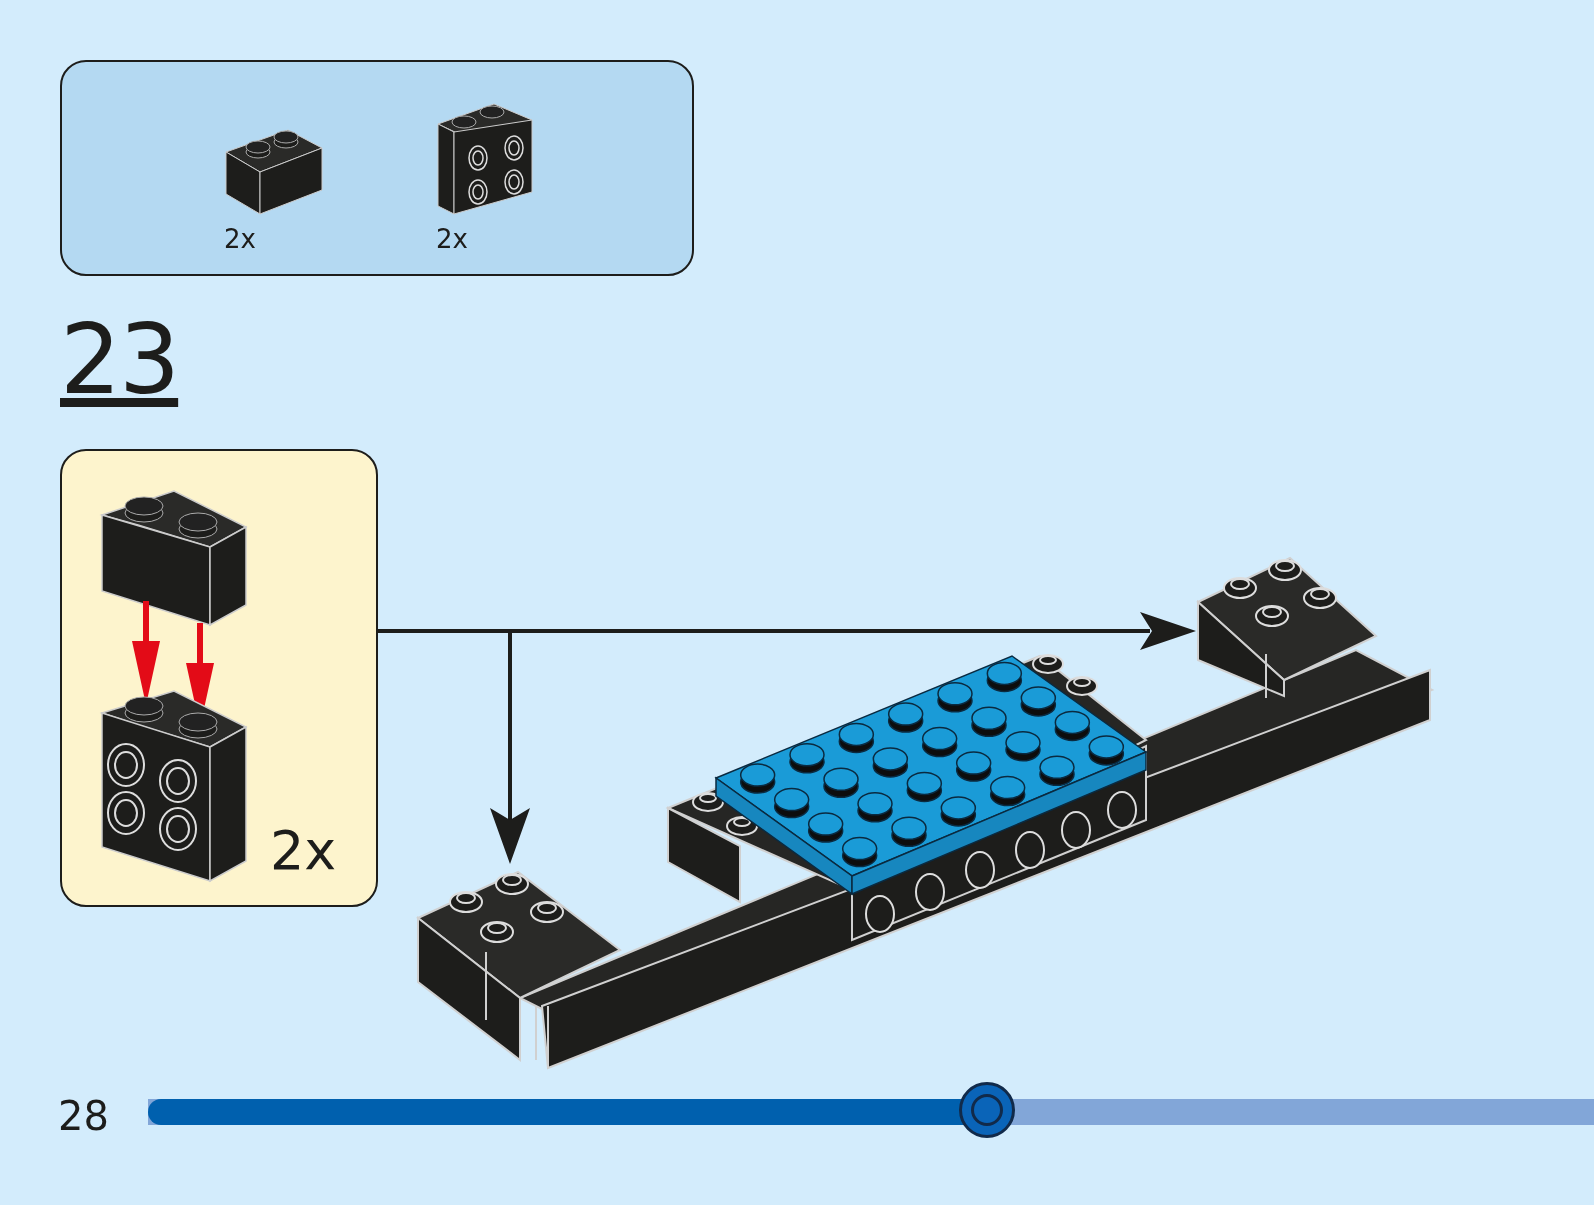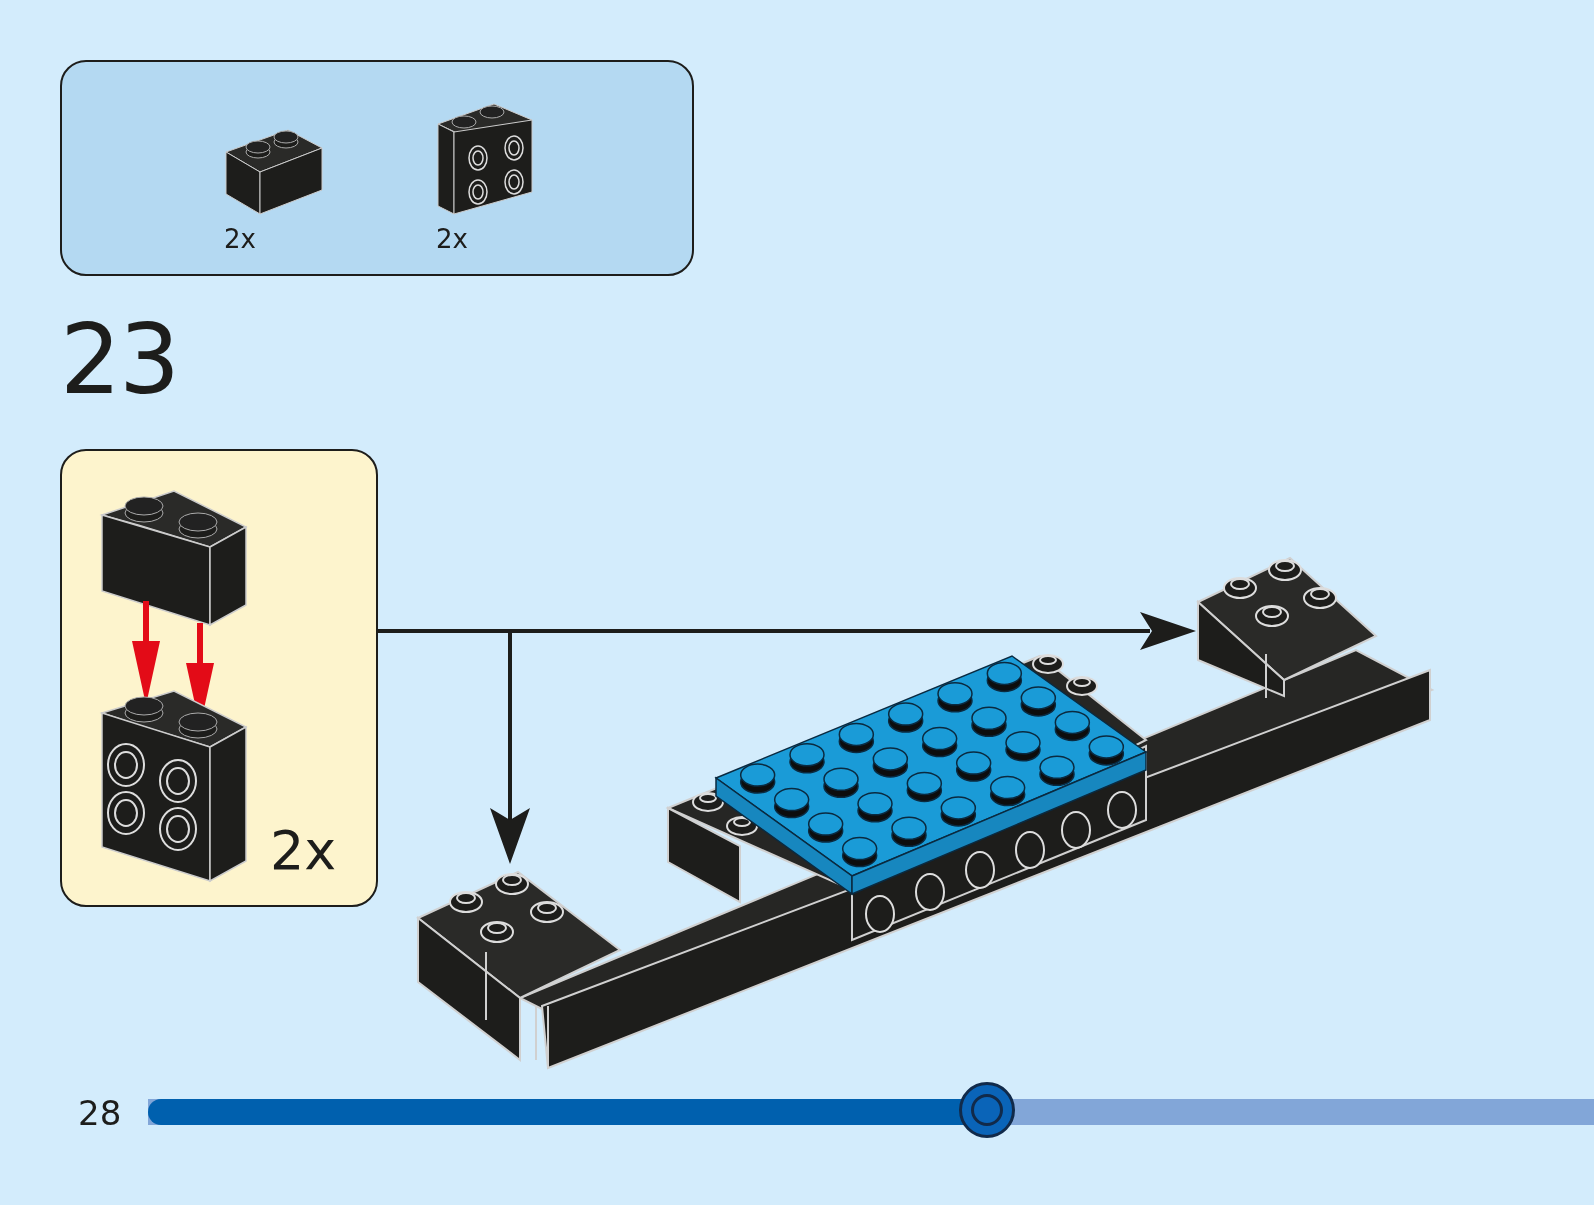--- a/index.html
+++ b/index.html
@@ -1,23 +1,23 @@
 <!DOCTYPE html>
 <html><head>
 <meta charset="utf-8">
 <style>
   html,body{margin:0;padding:0;}
   body{width:1594px;height:1205px;background:#d3ecfc;position:relative;overflow:hidden;font-family:"DejaVu Sans","Liberation Sans",sans-serif;}
   .parts-box{position:absolute;left:60px;top:60px;width:634px;height:216px;background:#b4d9f2;border:2.5px solid #1d1d1b;border-radius:26px;box-sizing:border-box;}
   .part{position:absolute;}
   .part-qty{position:absolute;font-size:26px;color:#1d1d1b;}
-  .step-number{position:absolute;left:60px;top:312px;font-size:96px;line-height:1;color:#1d1d1b;font-weight:500;letter-spacing:-2px;}
+  .step-number{position:absolute;left:60px;top:312px;font-size:96px;line-height:1;color:#1d1d1b;font-weight:500;letter-spacing:-2px;text-decoration:underline;}
   .sub-box{position:absolute;left:60px;top:449px;width:318px;height:458px;background:#fdf4cd;border:2.5px solid #1d1d1b;border-radius:26px;box-sizing:border-box;}
   .sub-qty{position:absolute;left:208px;top:368px;font-size:54px;color:#1d1d1b;}
-  .page-number{position:absolute;left:58px;top:1093px;font-size:34px;color:#1d1d1b;margin-left:20px;}
+  .page-number{position:absolute;left:58px;top:1093px;font-size:40px;color:#1d1d1b;}
   .progress{position:absolute;left:148px;top:1099px;width:1446px;height:26px;}
   .progress-track{position:absolute;left:0;top:0;width:100%;height:26px;background:#82a6d8;}
   .progress-fill{position:absolute;left:0;top:0;height:26px;background:#0060ae;border-radius:13px 0 0 13px;}
   .progress-knob{position:absolute;top:-17px;width:56px;height:56px;margin-left:-28px;border-radius:50%;background:#0a64b8;border:3px solid #112a4a;box-sizing:border-box;}
   .progress-knob::after{content:"";position:absolute;left:9px;top:9px;width:32px;height:32px;border-radius:50%;border:3px solid #112a4a;box-sizing:border-box;}
   svg{position:absolute;overflow:visible;}
 </style>
 </head>
 <body>
 

